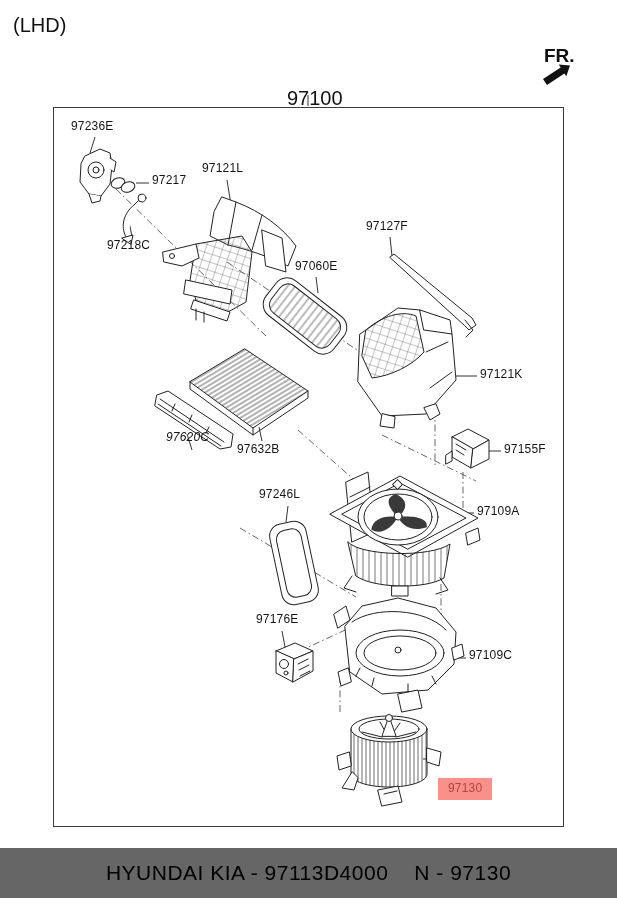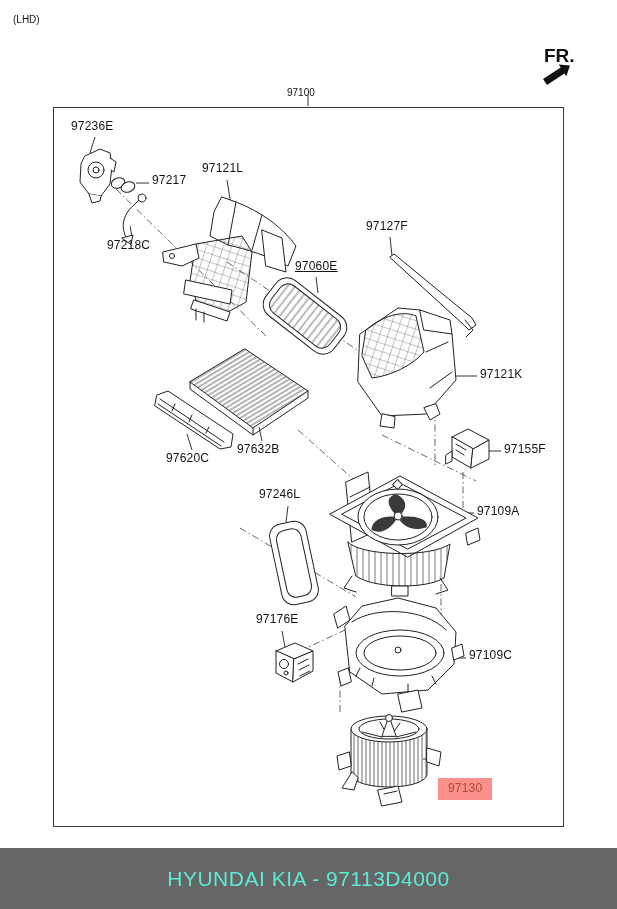--- a/index.html
+++ b/index.html
@@ -4,31 +4,31 @@
 <style>
   html,body{margin:0;padding:0;}
   body{
     width:617px;height:909px;position:relative;background:#fff;overflow:hidden;
     font-family:"Liberation Sans",sans-serif;color:#111;
   }
   svg{position:absolute;left:0;top:0;}
   .art{stroke:#222;stroke-width:1;fill:#fff;stroke-linejoin:round;stroke-linecap:round;}
   .lead{stroke:#333;stroke-width:1;fill:none;}
   .axis{stroke:#555;stroke-width:0.9;fill:none;stroke-dasharray:7 3 1.5 3;}
-  .txt{position:absolute;font-size:10px;line-height:1.1;white-space:nowrap;}
+  .txt{position:absolute;font-size:20px;line-height:1.1;white-space:nowrap;}
   .part-label{position:absolute;font-size:12px;line-height:1.1;white-space:nowrap;color:#141414;letter-spacing:.2px;z-index:3;}
   .part-label--hl{background:#f9918a;color:#b5443a;padding:4px 10px 5px;left:438px;top:746px;margin-top:32px;}
   .drive-note{left:13px;top:14px;}
   .fr-label{left:544px;top:46px;font-size:19px;font-weight:bold;}
   .assembly-label{left:287px;top:78px;margin-top:9px;}
   .diagram-frame{position:absolute;left:53px;top:107px;width:509px;height:718px;border:1px solid #3a3a3a;background:transparent;}
   .footer{
-    position:absolute;left:0;top:848px;width:617px;height:61px;background:#666666;
+    position:absolute;left:0;top:848px;width:617px;height:50px;background:#666666;
     display:flex;align-items:center;justify-content:center;gap:26px;
-    color:#5eead4;font-size:21px;letter-spacing:.5px;z-index:4;
+    color:#000000;font-size:21px;letter-spacing:.5px;z-index:4;
   }
 </style>
 </head>
 <body>
 
 <div class="txt drive-note">(LHD)</div>
 <div class="txt fr-label">FR.</div>
 <div class="txt assembly-label">97100</div>
 
 <div class="diagram-frame"></div>
@@ -216,26 +216,27 @@
     <polygon points="378,790 398,786 402,802 382,806"></polygon>
     <path d="M384,794 L397,791" fill="none"></path>
   </g>
 </svg>
 
 <div class="part-label" style="left:71px;top:120px;">97236E</div>
 <div class="part-label" style="left:152px;top:174px;">97217</div>
 <div class="part-label" style="left:107px;top:239px;">97218C</div>
 <div class="part-label" style="left:202px;top:162px;">97121L</div>
 <div class="part-label" style="left:366px;top:220px;">97127F</div>
-<div class="part-label" style="left:295px;top:260px;text-decoration:underline;">97060E</div>
+<div class="part-label" style="left:295px;top:260px;">97060E</div>
 <div class="part-label" style="left:480px;top:368px;">97121K</div>
 <div class="part-label" style="left:237px;top:443px;">97632B</div>
-<div class="part-label" style="left:166px;top:452px;">97620C</div>
+<div class="part-label" style="left:166px;top:431px;font-style:italic;">97620C</div>
 <div class="part-label" style="left:504px;top:443px;">97155F</div>
 <div class="part-label" style="left:477px;top:505px;">97109A</div>
 <div class="part-label" style="left:259px;top:488px;">97246L</div>
 <div class="part-label" style="left:256px;top:613px;">97176E</div>
 <div class="part-label" style="left:469px;top:649px;">97109C</div>
 <div class="part-label part-label--hl">97130</div>
 
 <div class="footer">
   <span>HYUNDAI  KIA - 97113D4000</span>
+  <span>N - 97130</span>
 </div>
 
 </body></html>

